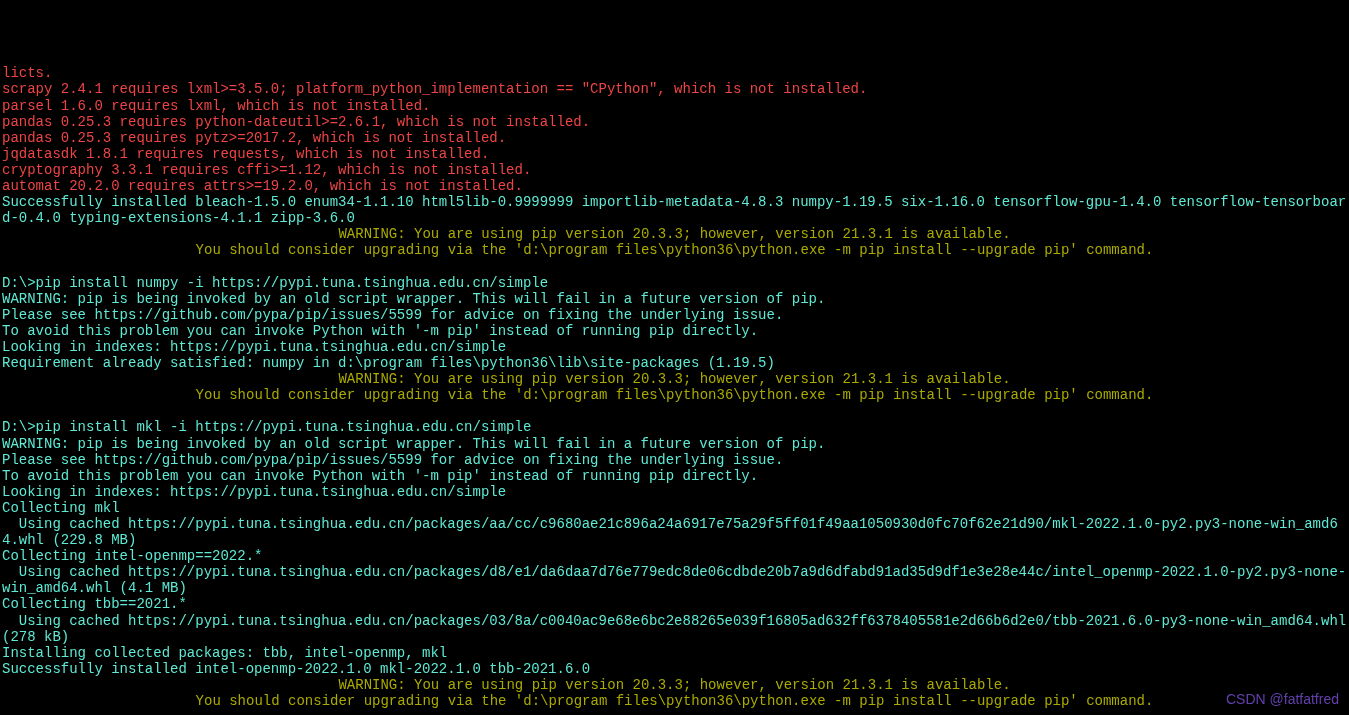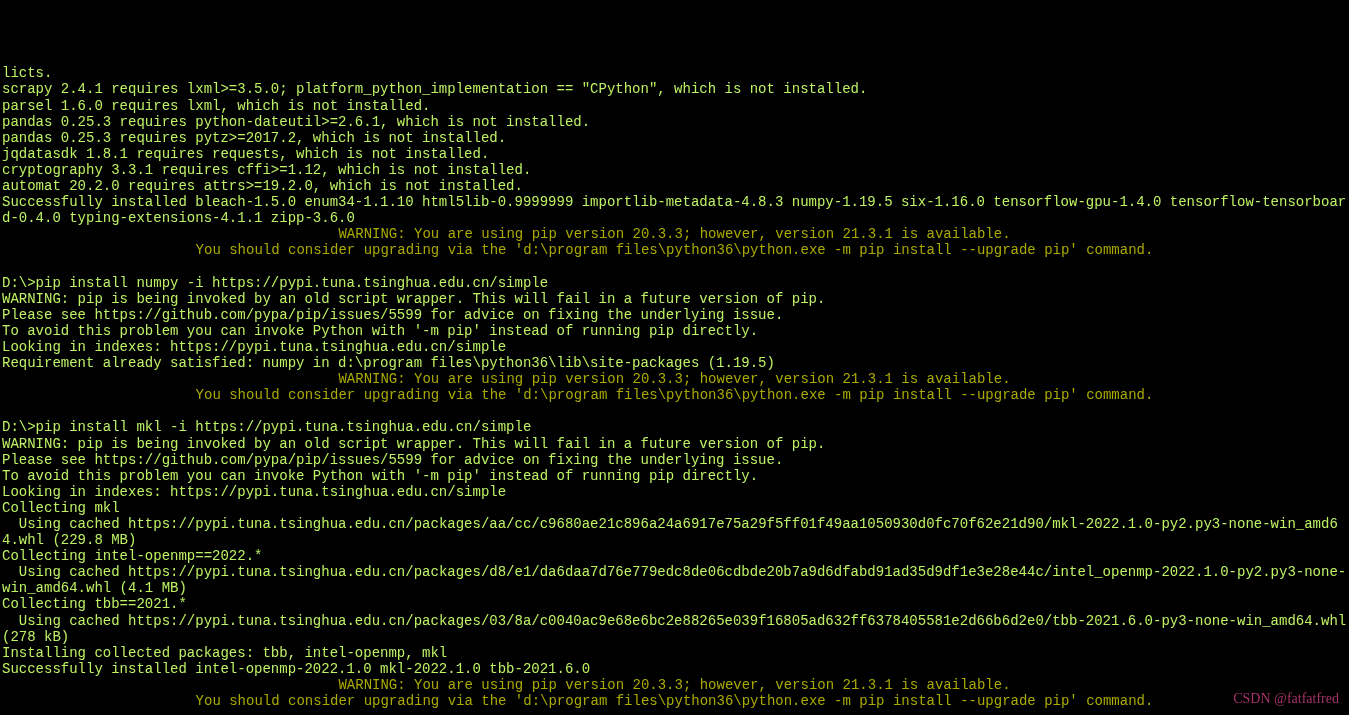--- a/index.html
+++ b/index.html
@@ -18,29 +18,29 @@
       overflow-x: hidden;
       width: 1349px;
       height: 715px;
       padding: 1px 2px;
       position: relative;
     }
     .line {
       white-space: pre-wrap;
       word-break: break-all;
     }
-    .red { color: #bef264; }
-    .white { color: #bef264; font-family: Liberation Mono, monospace; }
+    .red { color: #ef4444; }
+    .white { color: #5eead4; font-family: Liberation Mono, monospace; }
     .yellow { color: #aaaa00; text-align: center; }
     .watermark {
       position: absolute;
       right: 10px;
       bottom: 8px;
-      color: #ec4899;
-      font-family: Liberation Serif, serif;
+      color: #8b5cf6;
+      font-family: Liberation Sans, sans-serif;
       font-size: 14px;
       opacity: 0.7;
     }
   </style>
 </head>
 <body>
 
 
 
 <div id="terminal-container"><div class="line red">licts.</div><div class="line red">scrapy 2.4.1 requires lxml&gt;=3.5.0; platform_python_implementation == "CPython", which is not installed.</div><div class="line red">parsel 1.6.0 requires lxml, which is not installed.</div><div class="line red">pandas 0.25.3 requires python-dateutil&gt;=2.6.1, which is not installed.</div><div class="line red">pandas 0.25.3 requires pytz&gt;=2017.2, which is not installed.</div><div class="line red">jqdatasdk 1.8.1 requires requests, which is not installed.</div><div class="line red">cryptography 3.3.1 requires cffi&gt;=1.12, which is not installed.</div><div class="line red">automat 20.2.0 requires attrs&gt;=19.2.0, which is not installed.</div><div class="line white">Successfully installed bleach-1.5.0 enum34-1.1.10 html5lib-0.9999999 importlib-metadata-4.8.3 numpy-1.19.5 six-1.16.0 tensorflow-gpu-1.4.0 tensorflow-tensorboard-0.4.0 typing-extensions-4.1.1 zipp-3.6.0</div><div class="line yellow">WARNING: You are using pip version 20.3.3; however, version 21.3.1 is available.</div><div class="line yellow">You should consider upgrading via the 'd:\program files\python36\python.exe -m pip install --upgrade pip' command.</div><div class="line white">&nbsp;</div><div class="line white">D:\&gt;pip install numpy -i https://pypi.tuna.tsinghua.edu.cn/simple</div><div class="line white">WARNING: pip is being invoked by an old script wrapper. This will fail in a future version of pip.</div><div class="line white">Please see https://github.com/pypa/pip/issues/5599 for advice on fixing the underlying issue.</div><div class="line white">To avoid this problem you can invoke Python with '-m pip' instead of running pip directly.</div><div class="line white">Looking in indexes: https://pypi.tuna.tsinghua.edu.cn/simple</div><div class="line white">Requirement already satisfied: numpy in d:\program files\python36\lib\site-packages (1.19.5)</div><div class="line yellow">WARNING: You are using pip version 20.3.3; however, version 21.3.1 is available.</div><div class="line yellow">You should consider upgrading via the 'd:\program files\python36\python.exe -m pip install --upgrade pip' command.</div><div class="line white">&nbsp;</div><div class="line white">D:\&gt;pip install mkl -i https://pypi.tuna.tsinghua.edu.cn/simple</div><div class="line white">WARNING: pip is being invoked by an old script wrapper. This will fail in a future version of pip.</div><div class="line white">Please see https://github.com/pypa/pip/issues/5599 for advice on fixing the underlying issue.</div><div class="line white">To avoid this problem you can invoke Python with '-m pip' instead of running pip directly.</div><div class="line white">Looking in indexes: https://pypi.tuna.tsinghua.edu.cn/simple</div><div class="line white">Collecting mkl</div><div class="line white">  Using cached https://pypi.tuna.tsinghua.edu.cn/packages/aa/cc/c9680ae21c896a24a6917e75a29f5ff01f49aa1050930d0fc70f62e21d90/mkl-2022.1.0-py2.py3-none-win_amd64.whl (229.8 MB)</div><div class="line white">Collecting intel-openmp==2022.*</div><div class="line white">  Using cached https://pypi.tuna.tsinghua.edu.cn/packages/d8/e1/da6daa7d76e779edc8de06cdbde20b7a9d6dfabd91ad35d9df1e3e28e44c/intel_openmp-2022.1.0-py2.py3-none-win_amd64.whl (4.1 MB)</div><div class="line white">Collecting tbb==2021.*</div><div class="line white">  Using cached https://pypi.tuna.tsinghua.edu.cn/packages/03/8a/c0040ac9e68e6bc2e88265e039f16805ad632ff6378405581e2d66b6d2e0/tbb-2021.6.0-py3-none-win_amd64.whl (278 kB)</div><div class="line white">Installing collected packages: tbb, intel-openmp, mkl</div><div class="line white">Successfully installed intel-openmp-2022.1.0 mkl-2022.1.0 tbb-2021.6.0</div><div class="line yellow">WARNING: You are using pip version 20.3.3; however, version 21.3.1 is available.</div><div class="line yellow">You should consider upgrading via the 'd:\program files\python36\python.exe -m pip install --upgrade pip' command.</div><div class="line white">&nbsp;</div></div>

